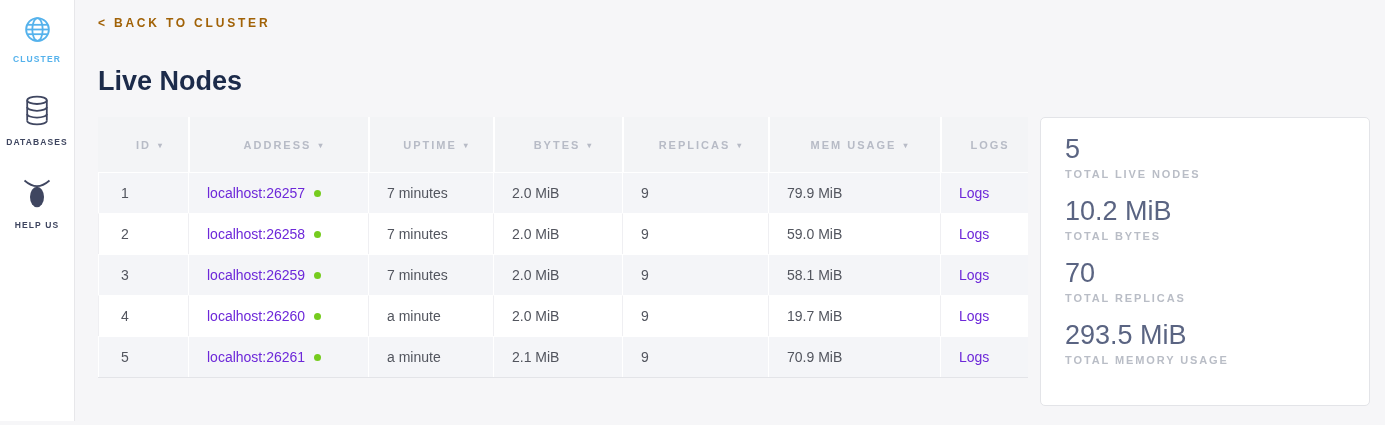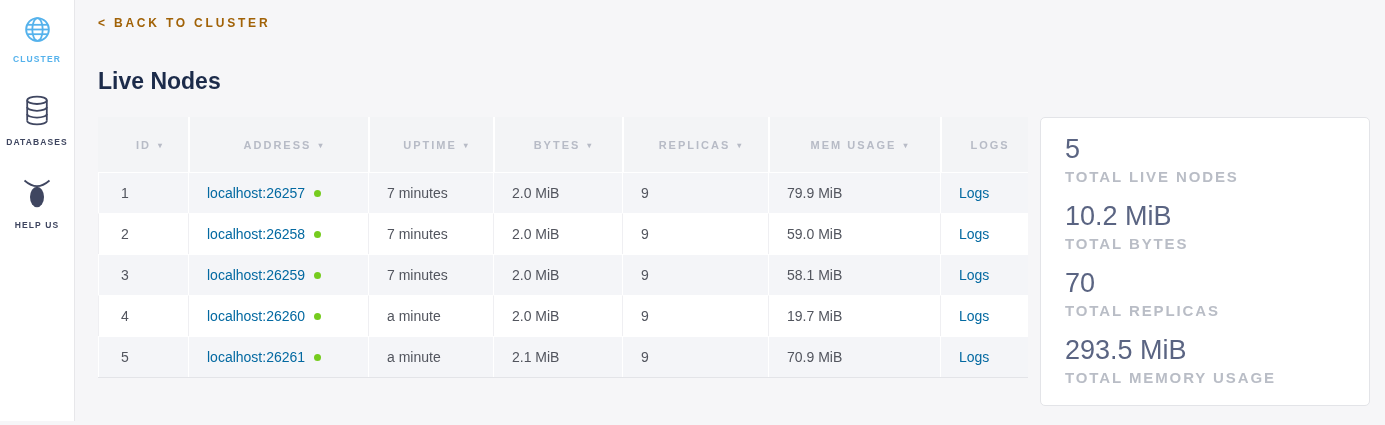--- a/index.html
+++ b/index.html
@@ -32,21 +32,21 @@
   
   .content { margin-left: 76px; padding: 13px 0 0 22px; }
   .back-link {
     display: inline-block;
     font-size: 12px; font-weight: 600; letter-spacing: 2.8px;
     color: #a16207; text-decoration: none; cursor: pointer;
     line-height: 14px;
   }
   .page-title {
     margin: 36px 0 0 0;
-    font-size: 23px; font-weight: bold; color: #1c2b4a;
+    font-size: 27px; font-weight: bold; color: #1c2b4a;
     line-height: 28px;
   }
   .content-row { display: flex; align-items: flex-start; margin-top: 22px; }
 
   
   table.nodes-table {
     border-collapse: separate; border-spacing: 0; table-layout: fixed;
     width: 930px; border-bottom: 1px solid #e3e4e8;
   }
   .nodes-table thead th {
@@ -61,38 +61,38 @@
   .sort-arrow { font-size: 8px; color: #b7bbc6; margin-left: 7px; vertical-align: 1px; }
   .nodes-table tbody td {
     height: 41px; padding: 0 8px 0 18px;
     font-size: 14px; color: #52555e;
     border-top: 1px solid #ffffff;
     white-space: nowrap; overflow: hidden;
   }
   .nodes-table tbody tr:nth-child(odd) td { background: #f4f5f8; border-left: 1px solid #ffffff; }
   .nodes-table tbody tr:nth-child(even) td { background: #ffffff; border-left: 1px solid #efeff2; }
   .nodes-table tbody td:first-child { border-left: none; padding-left: 22px; }
-  a.link { color: #0369a1; text-decoration: none; cursor: pointer; }
+  a.link { color: #6d28d9; text-decoration: none; cursor: pointer; }
   .status-dot {
     display: inline-block; width: 7px; height: 7px; border-radius: 50%;
     background: #76cc1e; margin-left: 9px; vertical-align: 1px;
   }
 
   
   .summary-card {
     width: 330px; height: 289px; margin-left: 12px;
     background: #ffffff; border: 1px solid #e3e4e8; border-radius: 5px;
     padding: 15px 18px 0 24px;
   }
   .summary-stat { margin-bottom: 15px; }
   .summary-value {
     font-size: 27px; font-weight: 500; color: #5a6482; line-height: 32px;
   }
   .summary-label {
-    font-size: 15px; font-weight: bold; letter-spacing: 1.9px;
+    font-size: 11px; font-weight: bold; letter-spacing: 1.9px;
     color: #b9bdc6; text-transform: uppercase; margin-top: 3px;
   }
 </style>
 </head>
 <body>
 
 <nav class="sidebar">
   <div class="nav-item active">
     <span>
       <svg width="27" height="27" viewBox="0 0 27 27" fill="none" stroke="#55b2ec" stroke-width="1.8">

